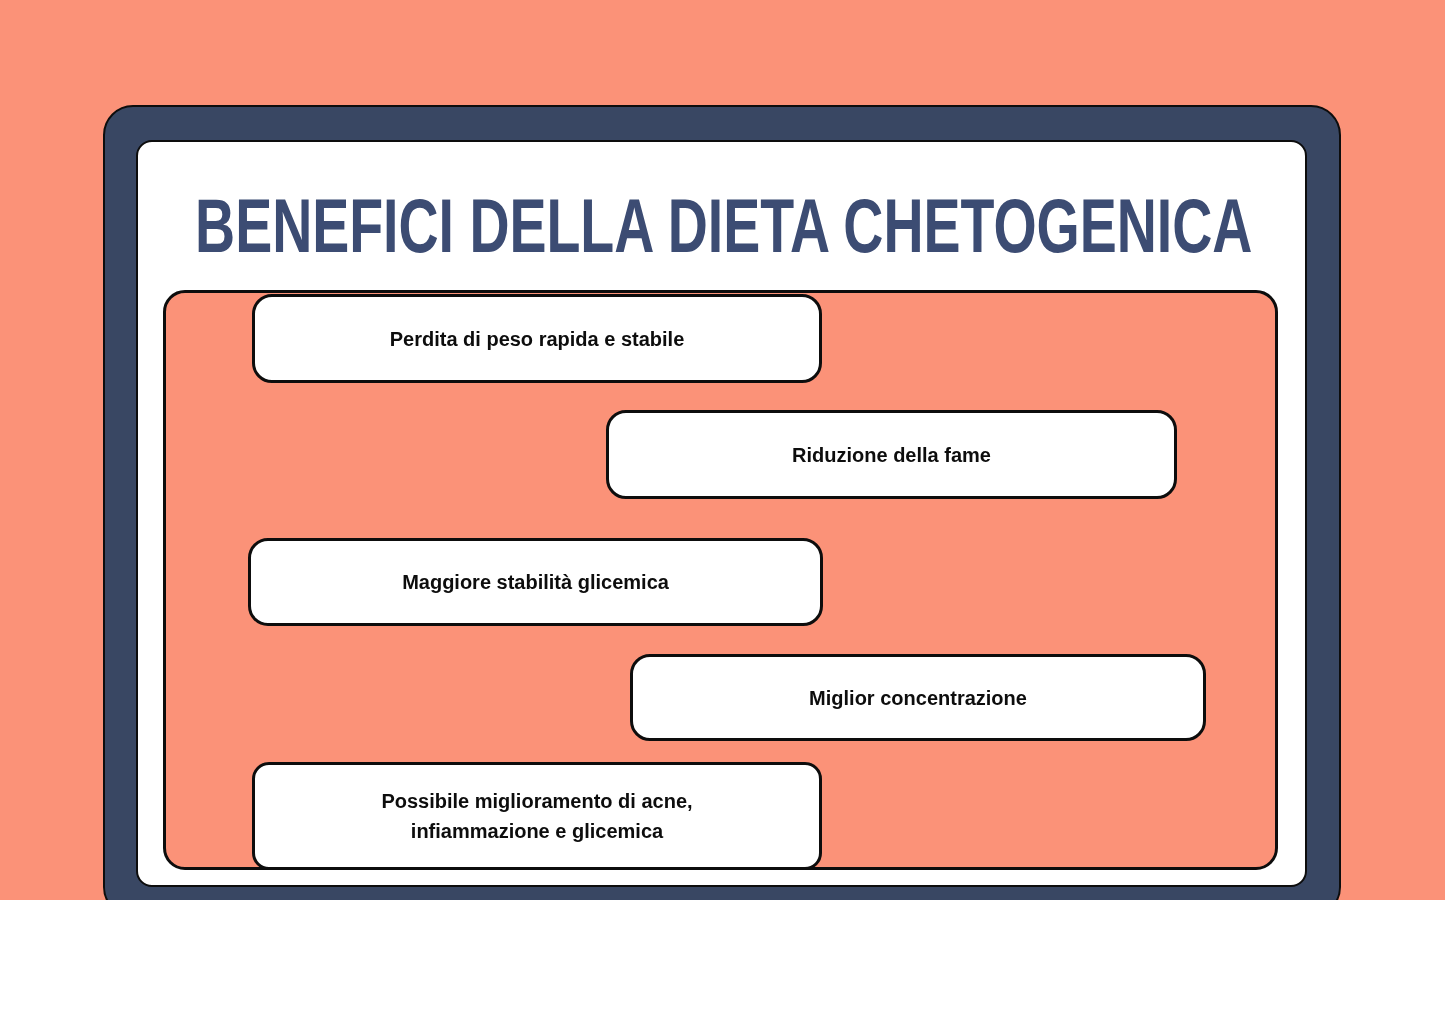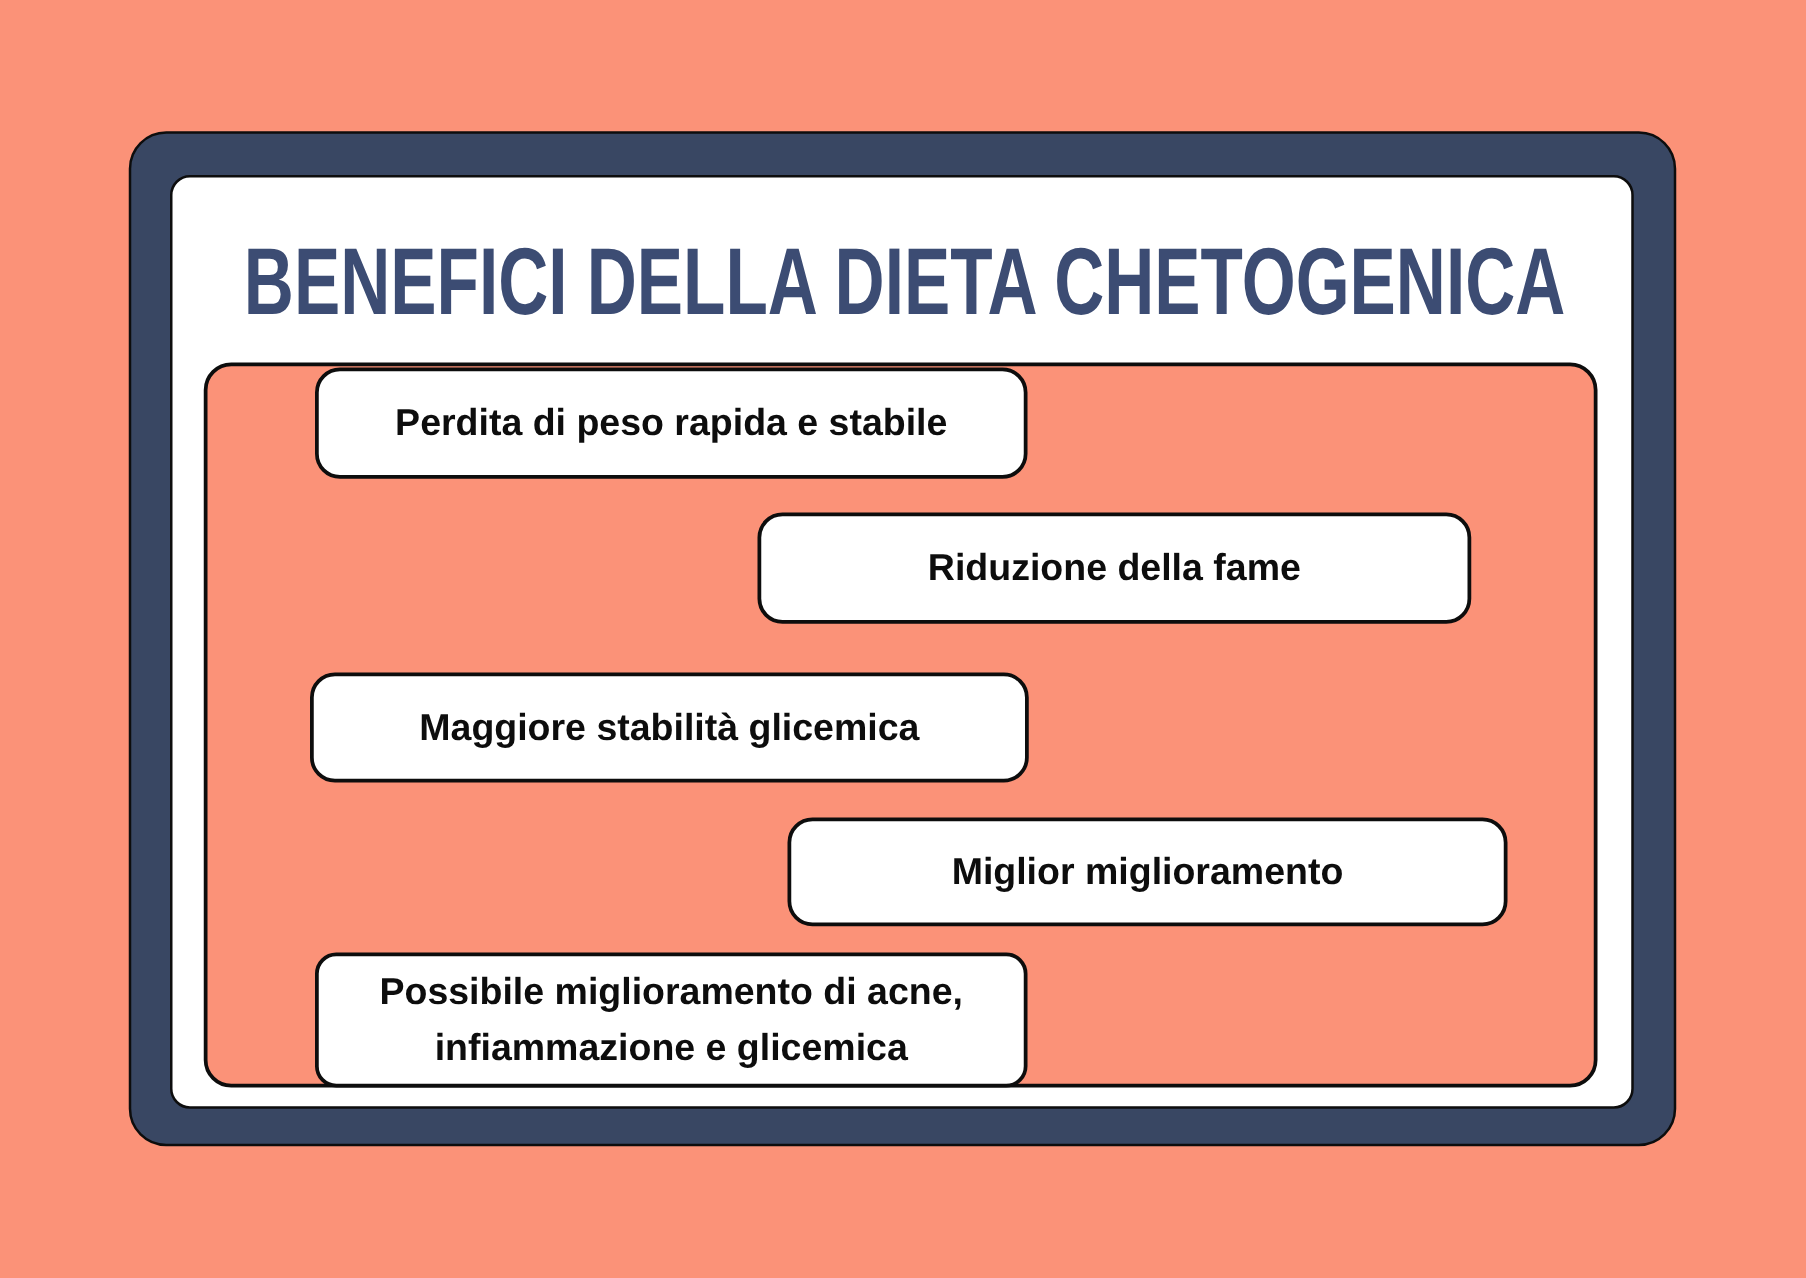--- a/index.html
+++ b/index.html
@@ -3,21 +3,21 @@
 <meta charset="utf-8">
 <style>
   html, body {
     margin: 0;
     padding: 0;
     font-family: "Liberation Sans", sans-serif;
   }
   #poster {
     position: relative;
     width: 1445px;
-    height: 1022px;
+    height: 900px;
     background: var(--background, #FB9278);
     overflow: hidden;
   }
   .frame {
     position: absolute;
     left: 103px;
     top: 105px;
     width: 1238px;
     height: 812px;
     box-sizing: border-box;
@@ -68,21 +68,21 @@
     box-sizing: border-box;
     background: var(--box-bg, #FFFFFF);
     border: 3px solid var(--outline, #0D0D0D);
     border-radius: 20px;
     display: flex;
     flex-direction: column;
     align-items: center;
     justify-content: center;
     text-align: center;
     font-weight: bold;
-    font-size: 30px;
+    font-size: 20px;
     line-height: 1.5;
     color: var(--text, #0D0D0D);
   }
   .benefit .line {
     display: block;
     white-space: nowrap;
   }
   #benefit-1 { left: 252px; top: 294px; width: 570px; height: 89px; }
   #benefit-2 { left: 606px; top: 410px; width: 571px; height: 89px; }
   #benefit-3 { left: 248px; top: 538px; width: 575px; height: 88px; }
@@ -111,21 +111,21 @@
     <span class="line">Maggiore stabilità glicemica</span>
     <span class="line"></span>
   </div>
 
   <div class="benefit" id="benefit-2">
     <span class="line">Riduzione della fame</span>
     <span class="line"></span>
   </div>
 
   <div class="benefit" id="benefit-4">
-    <span class="line">Miglior miglioramento</span>
+    <span class="line">Miglior concentrazione</span>
     <span class="line"></span>
   </div>
 
   <div class="benefit" id="benefit-5">
     <span class="line">Possibile miglioramento di acne,</span>
     <span class="line">infiammazione e glicemica</span>
   </div>
 
 </div>
 

